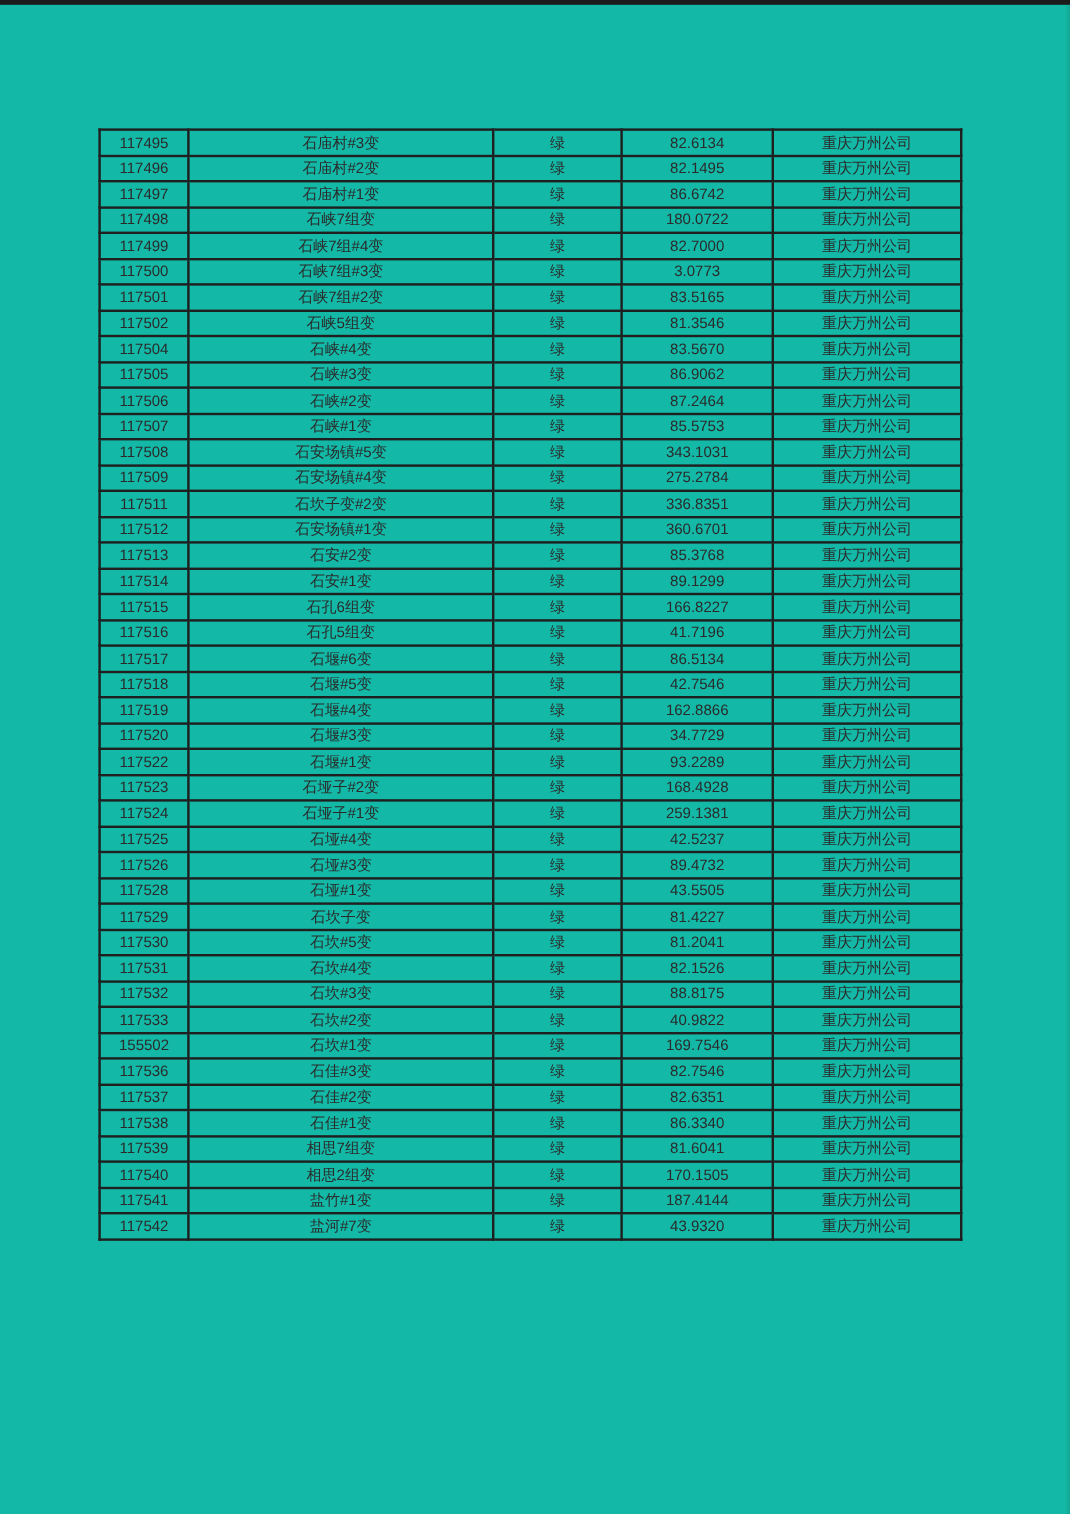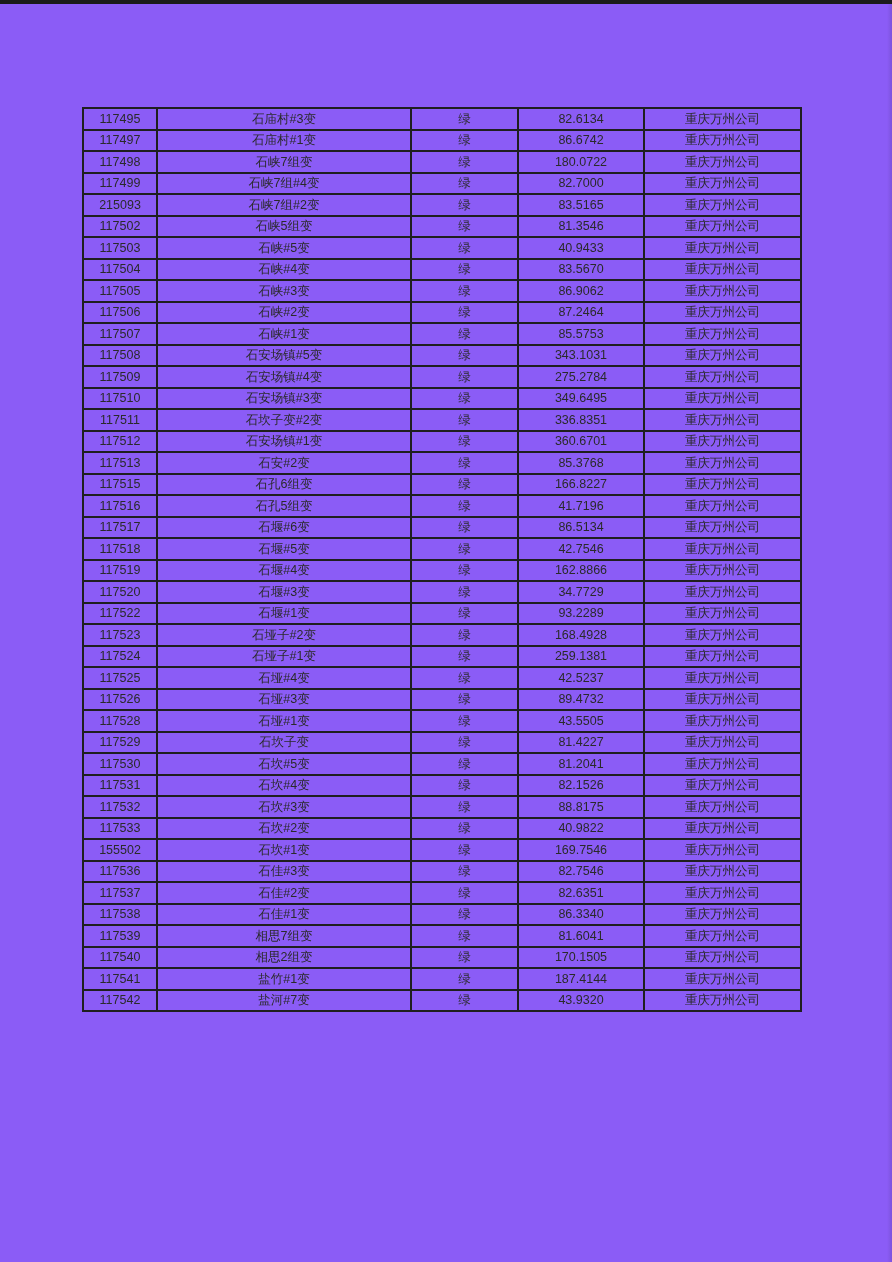--- a/index.html
+++ b/index.html
@@ -7,21 +7,21 @@
     width: 892px;
     height: 1262px;
     background: #ffffff;
     font-family: "Liberation Sans", "DejaVu Sans", sans-serif;
     overflow: hidden;
   }
   .page {
     position: relative;
     width: 892px;
     height: 1262px;
-    background: #8b5cf6;
+    background: #14b8a6;
   }
   
   .scan-top-edge {
     position: absolute;
     top: 0; left: 0;
     width: 100%;
     height: 4px;
     background: #1b1b1b;
   }
   
@@ -75,20 +75,27 @@
     </colgroup>
     <tbody>
         <tr>
       <td>117495</td>
       <td>石庙村#3变</td>
       <td>绿</td>
       <td>82.6134</td>
       <td>重庆万州公司</td>
     </tr>
         <tr>
+      <td>117496</td>
+      <td>石庙村#2变</td>
+      <td>绿</td>
+      <td>82.1495</td>
+      <td>重庆万州公司</td>
+    </tr>
+        <tr>
       <td>117497</td>
       <td>石庙村#1变</td>
       <td>绿</td>
       <td>86.6742</td>
       <td>重庆万州公司</td>
     </tr>
         <tr>
       <td>117498</td>
       <td>石峡7组变</td>
       <td>绿</td>
@@ -96,41 +103,41 @@
       <td>重庆万州公司</td>
     </tr>
         <tr>
       <td>117499</td>
       <td>石峡7组#4变</td>
       <td>绿</td>
       <td>82.7000</td>
       <td>重庆万州公司</td>
     </tr>
         <tr>
-      <td>215093</td>
+      <td>117500</td>
+      <td>石峡7组#3变</td>
+      <td>绿</td>
+      <td>3.0773</td>
+      <td>重庆万州公司</td>
+    </tr>
+        <tr>
+      <td>117501</td>
       <td>石峡7组#2变</td>
       <td>绿</td>
       <td>83.5165</td>
       <td>重庆万州公司</td>
     </tr>
         <tr>
       <td>117502</td>
       <td>石峡5组变</td>
       <td>绿</td>
       <td>81.3546</td>
       <td>重庆万州公司</td>
     </tr>
         <tr>
-      <td>117503</td>
-      <td>石峡#5变</td>
-      <td>绿</td>
-      <td>40.9433</td>
-      <td>重庆万州公司</td>
-    </tr>
-        <tr>
       <td>117504</td>
       <td>石峡#4变</td>
       <td>绿</td>
       <td>83.5670</td>
       <td>重庆万州公司</td>
     </tr>
         <tr>
       <td>117505</td>
       <td>石峡#3变</td>
       <td>绿</td>
@@ -159,45 +166,45 @@
       <td>重庆万州公司</td>
     </tr>
         <tr>
       <td>117509</td>
       <td>石安场镇#4变</td>
       <td>绿</td>
       <td>275.2784</td>
       <td>重庆万州公司</td>
     </tr>
         <tr>
-      <td>117510</td>
-      <td>石安场镇#3变</td>
-      <td>绿</td>
-      <td>349.6495</td>
-      <td>重庆万州公司</td>
-    </tr>
-        <tr>
       <td>117511</td>
       <td>石坎子变#2变</td>
       <td>绿</td>
       <td>336.8351</td>
       <td>重庆万州公司</td>
     </tr>
         <tr>
       <td>117512</td>
       <td>石安场镇#1变</td>
       <td>绿</td>
       <td>360.6701</td>
       <td>重庆万州公司</td>
     </tr>
         <tr>
       <td>117513</td>
       <td>石安#2变</td>
       <td>绿</td>
       <td>85.3768</td>
+      <td>重庆万州公司</td>
+    </tr>
+        <tr>
+      <td>117514</td>
+      <td>石安#1变</td>
+      <td>绿</td>
+      <td>89.1299</td>
       <td>重庆万州公司</td>
     </tr>
         <tr>
       <td>117515</td>
       <td>石孔6组变</td>
       <td>绿</td>
       <td>166.8227</td>
       <td>重庆万州公司</td>
     </tr>
         <tr>

